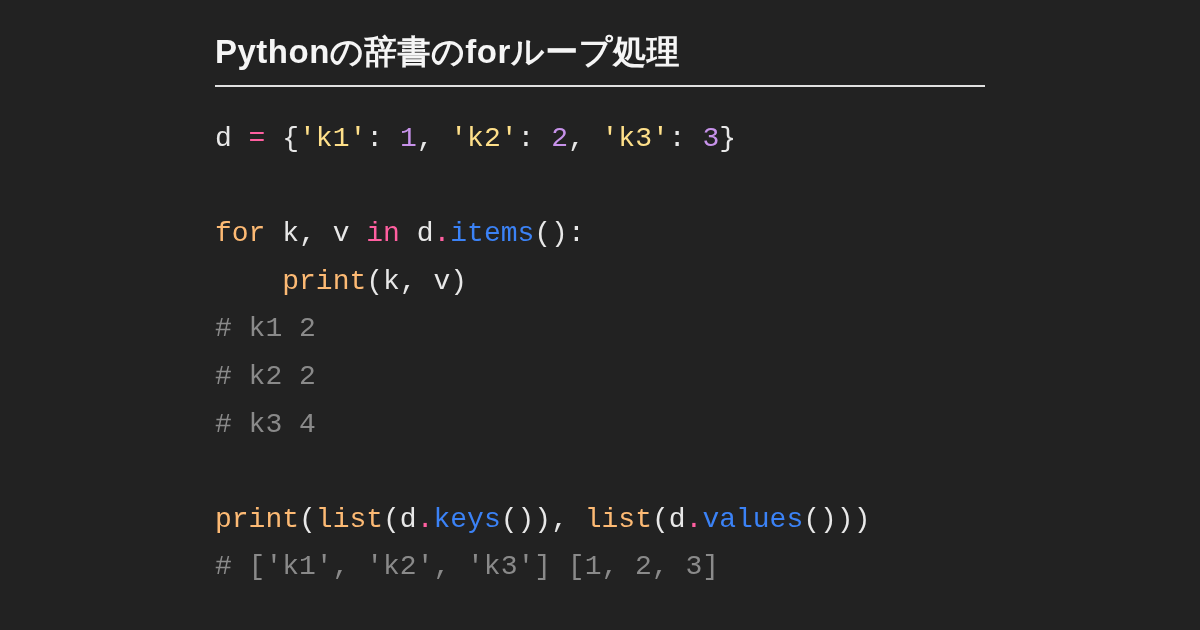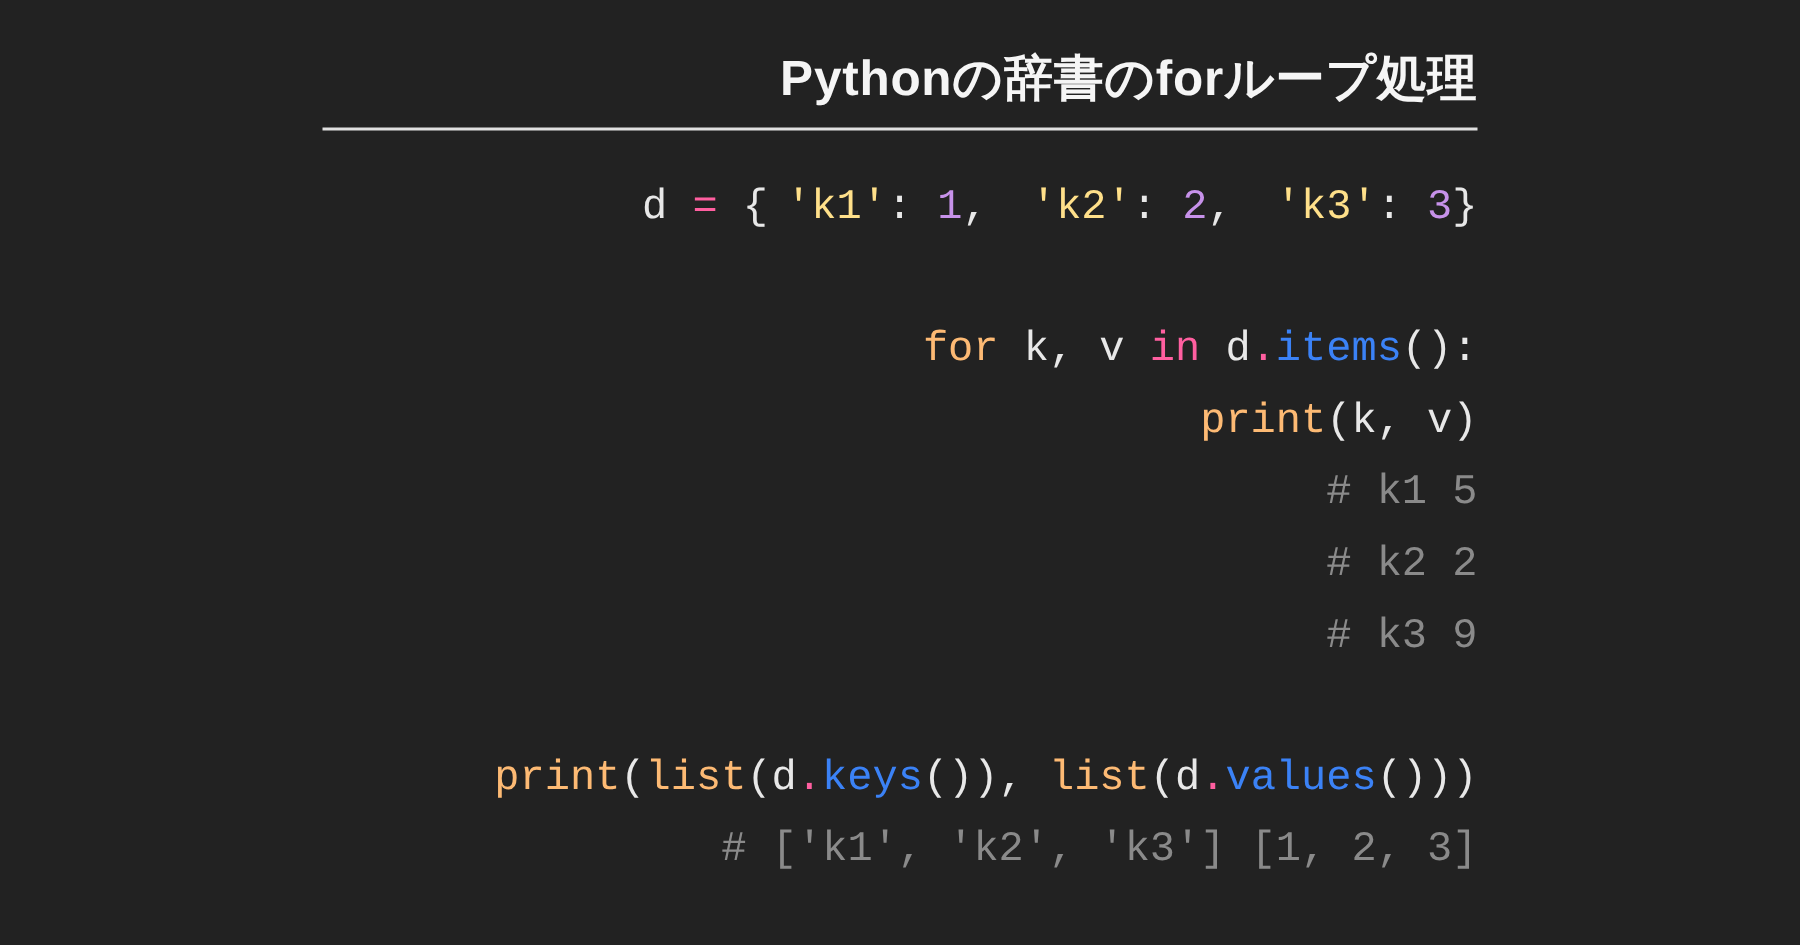--- a/index.html
+++ b/index.html
@@ -1,15 +1,15 @@
 <!DOCTYPE html>
 <html><head>
 <meta charset="utf-8">
 <style>
-  * { margin: 0; padding: 0; box-sizing: border-box; text-align: right; }
+  * { margin: 0; padding: 0; box-sizing: border-box; }
   body {
     background: #222222;
     width: 1200px;
     height: 630px;
     overflow: hidden;
     font-family: "Hiragino Sans", "Meiryo", sans-serif;
   }
   .container {
     padding: 30px 215px 0 215px;
   }
@@ -25,34 +25,34 @@
   pre.code {
     font-family: "Consolas", "Menlo", "Courier New", monospace;
     font-size: 28px;
     line-height: 1.7;
     color: #e8e8e8;
     white-space: pre;
   }
   .tk-name   { color: #e8e8e8; }
   .tk-op     { color: #ff5fa0; }   
   .tk-punc   { color: #e8e8e8; }   
-  .tk-str    { color: #ffe08a; margin-left: 12px; }   
+  .tk-str    { color: #ffe08a; }   
   .tk-num    { color: #c792ea; }   
   .tk-kw     { color: #fdba74; }   
   .tk-func   { color: #3b82f6; }   
   .tk-comm   { color: #8a8a8a; }   
 </style>
 </head>
 <body>
 
 <div class="container">
   <h1 class="title">Pythonの辞書のforループ処理</h1>
   <pre class="code" id="code-block"><span class="tk-name">d </span><span class="tk-op">=</span><span class="tk-name"> </span><span class="tk-punc">{</span><span class="tk-str">'k1'</span><span class="tk-punc">: </span><span class="tk-num">1</span><span class="tk-punc">, </span><span class="tk-str">'k2'</span><span class="tk-punc">: </span><span class="tk-num">2</span><span class="tk-punc">, </span><span class="tk-str">'k3'</span><span class="tk-punc">: </span><span class="tk-num">3</span><span class="tk-punc">}</span>
 
 <span class="tk-kw">for</span><span class="tk-name"> k</span><span class="tk-punc">,</span><span class="tk-name"> v </span><span class="tk-op">in</span><span class="tk-name"> d</span><span class="tk-op">.</span><span class="tk-func">items</span><span class="tk-punc">():</span>
 <span class="tk-name">    </span><span class="tk-kw">print</span><span class="tk-punc">(</span><span class="tk-name">k</span><span class="tk-punc">,</span><span class="tk-name"> v</span><span class="tk-punc">)</span>
-<span class="tk-comm"># k1 5</span>
+<span class="tk-comm"># k1 2</span>
 <span class="tk-comm"># k2 2</span>
-<span class="tk-comm"># k3 9</span>
+<span class="tk-comm"># k3 4</span>
 
 <span class="tk-kw">print</span><span class="tk-punc">(</span><span class="tk-kw">list</span><span class="tk-punc">(</span><span class="tk-name">d</span><span class="tk-op">.</span><span class="tk-func">keys</span><span class="tk-punc">())</span><span class="tk-punc">,</span><span class="tk-name"> </span><span class="tk-kw">list</span><span class="tk-punc">(</span><span class="tk-name">d</span><span class="tk-op">.</span><span class="tk-func">values</span><span class="tk-punc">()))</span>
 <span class="tk-comm"># ['k1', 'k2', 'k3'] [1, 2, 3]</span></pre>
 </div>
 
 </body></html>

